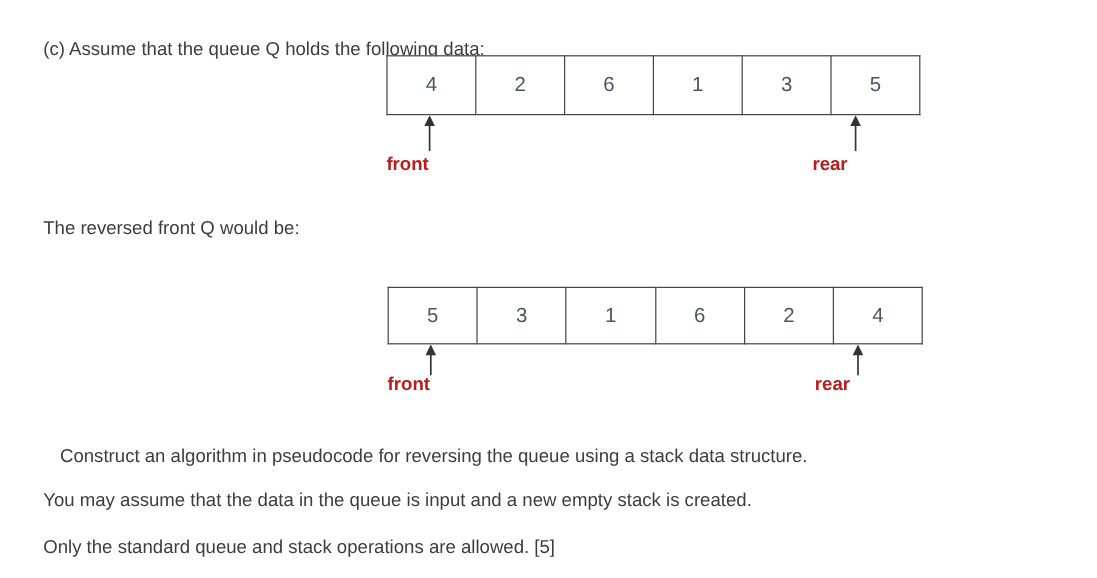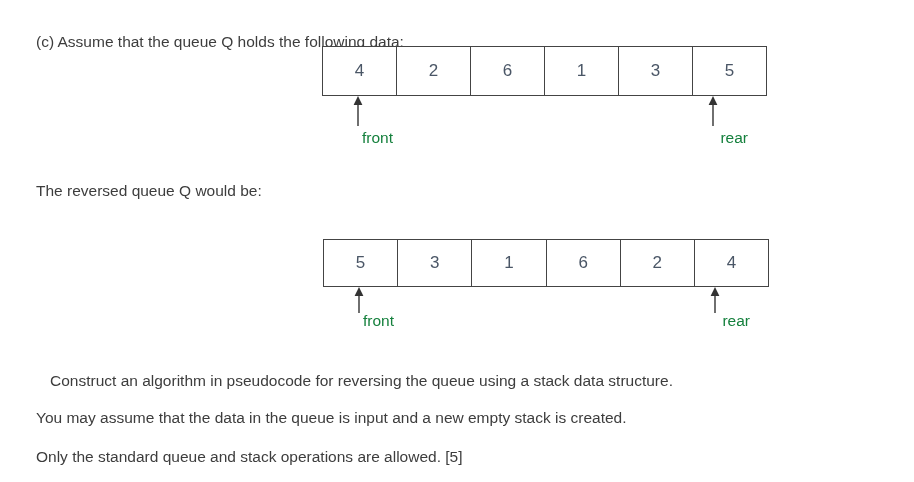--- a/index.html
+++ b/index.html
@@ -73,24 +73,25 @@
   .pointer.rear  { left: 355px; }
   .d2 .pointer.rear { left: 356px; }
 
   .arrow-svg {
     display: block;
     margin: 0 auto;
   }
 
   .ptr-label {
     font-size: 15.5px;
-    color: #15803d;
+    color: #b91c1c;
     line-height: 18px;
-    text-align: right;
+    text-align: left;
     display: block;
+    font-weight: bold;
   }
   .d1 .ptr-label { margin-top: 3px; }
   .d2 .ptr-label { margin-top: -1px; }
 </style>
 </head>
 <body>
 
 <div class="para p-intro">(c) Assume that the queue Q holds the following data:</div>
 
 <div class="diagram d1">
@@ -117,21 +118,21 @@
     <div class="pointer rear">
       <svg class="arrow-svg" width="14" height="30" viewBox="0 0 14 30">
         <line x1="7" y1="30" x2="7" y2="6" stroke="#333333" stroke-width="1.4"></line>
         <polygon points="7,0 11.4,9 2.6,9" fill="#333333"></polygon>
       </svg>
       <span class="ptr-label">rear</span>
     </div>
   </div>
 </div>
 
-<div class="para p-rev">The reversed queue Q would be:</div>
+<div class="para p-rev">The reversed front Q would be:</div>
 
 <div class="diagram d2">
   <table class="queue-table">
     <tbody>
         <tr>
       <td>5</td>
       <td>3</td>
       <td>1</td>
       <td>6</td>
       <td>2</td>

